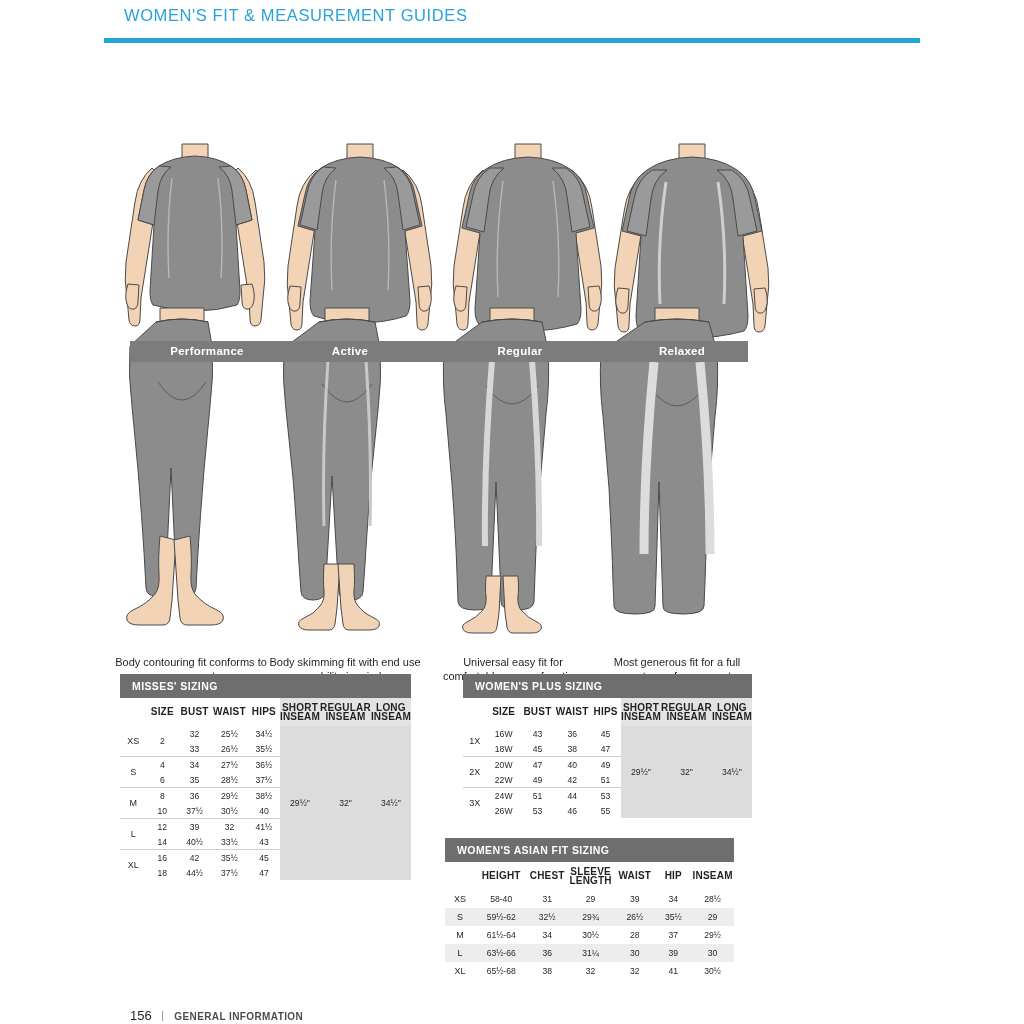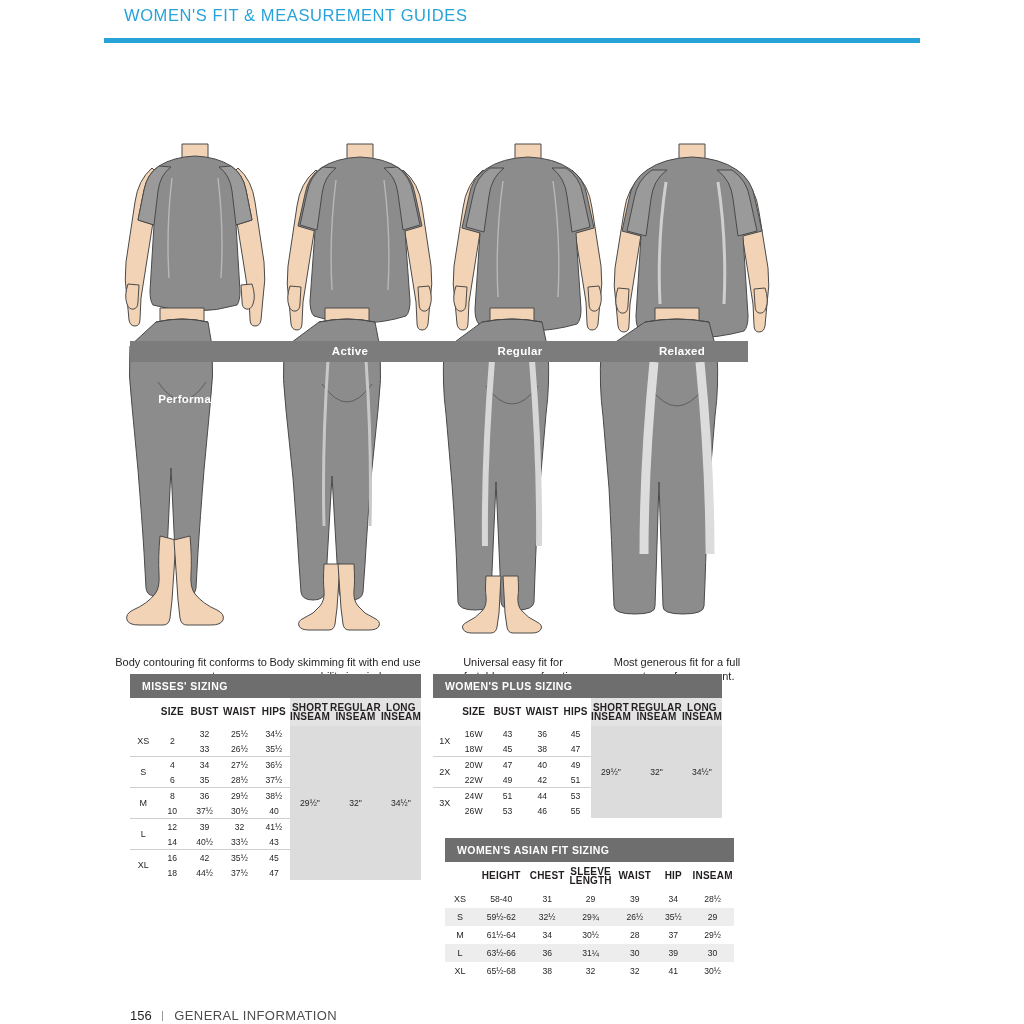--- a/index.html
+++ b/index.html
@@ -29,21 +29,21 @@
 
   
   .fitbar{
     position:absolute;left:130px;top:281px;width:618px;height:21px;
     background:#7c7c7c;
   }
   .fitbar span{
     position:absolute;top:4px;color:#ffffff;font-size:11.5px;font-weight:bold;
     letter-spacing:.3px;text-align:center;
   }
-  .fl1{left:0px;width:130px;margin-top:48px;}
+  .fl1{left:12px;width:130px;}
   .fl2{left:155px;width:130px;}
   .fl3{left:325px;width:130px;}
   .fl4{left:487px;width:130px;}
 
   
   .caption{
     position:absolute;top:595px;width:160px;text-align:center;
     font-size:11px;line-height:14px;color:#231f20;
   }
   .c1{left:111px;}
@@ -53,22 +53,22 @@
 
   
   .tbl{position:absolute;font-size:9px;}
   .tbl .bar{
     background:#6e6e6e;color:#fff;font-weight:bold;font-size:10.5px;
     letter-spacing:.4px;padding:6px 0 6px 12px;
   }
   table{border-collapse:collapse;}
   td,th{padding:0;margin:0;}
 
-  .misses{left:130px;top:674px;width:291px;}
-  .plus{left:433px;top:674px;width:289px;}
+  .misses{left:120px;top:674px;width:291px;}
+  .plus{left:463px;top:674px;width:289px;}
   .asian{left:445px;top:838px;width:289px;}
 
   .grid{width:100%;border-collapse:collapse;background:#ffffff;}
   .grid th{
     font-size:10px;font-weight:bold;color:#231f20;
     padding:6px 0 5px 0;text-align:center;letter-spacing:.2px;line-height:8.5px;
   }
   .grid td{
     font-size:8.6px;text-align:center;color:#231f20;
     padding:2.5px 0;
@@ -83,21 +83,21 @@
   .asian .grid td{padding:4px 0;}
   .asian .grid tr.alt td{background:#ededed;}
 
   
   .footer{
     position:absolute;left:130px;top:1008px;font-size:10px;color:#231f20;
   }
   .footer .pg{font-weight:normal;font-size:13px;}
   .footer .sep{display:inline-block;width:1px;height:10px;background:#9a9a9a;
     margin:0 8px -1px 8px;}
-  .footer .lbl{letter-spacing:.4px;color:#4d4d4d;font-size:13px;}
+  .footer .lbl{letter-spacing:.4px;color:#4d4d4d;font-size:10px;font-weight:bold;}
 </style>
 </head>
 <body>
 
 <div class="page">
 
   <div class="header-title">WOMEN'S FIT &amp; MEASUREMENT GUIDES</div>
   <div class="header-rule"></div>
 
   <div class="figures">

